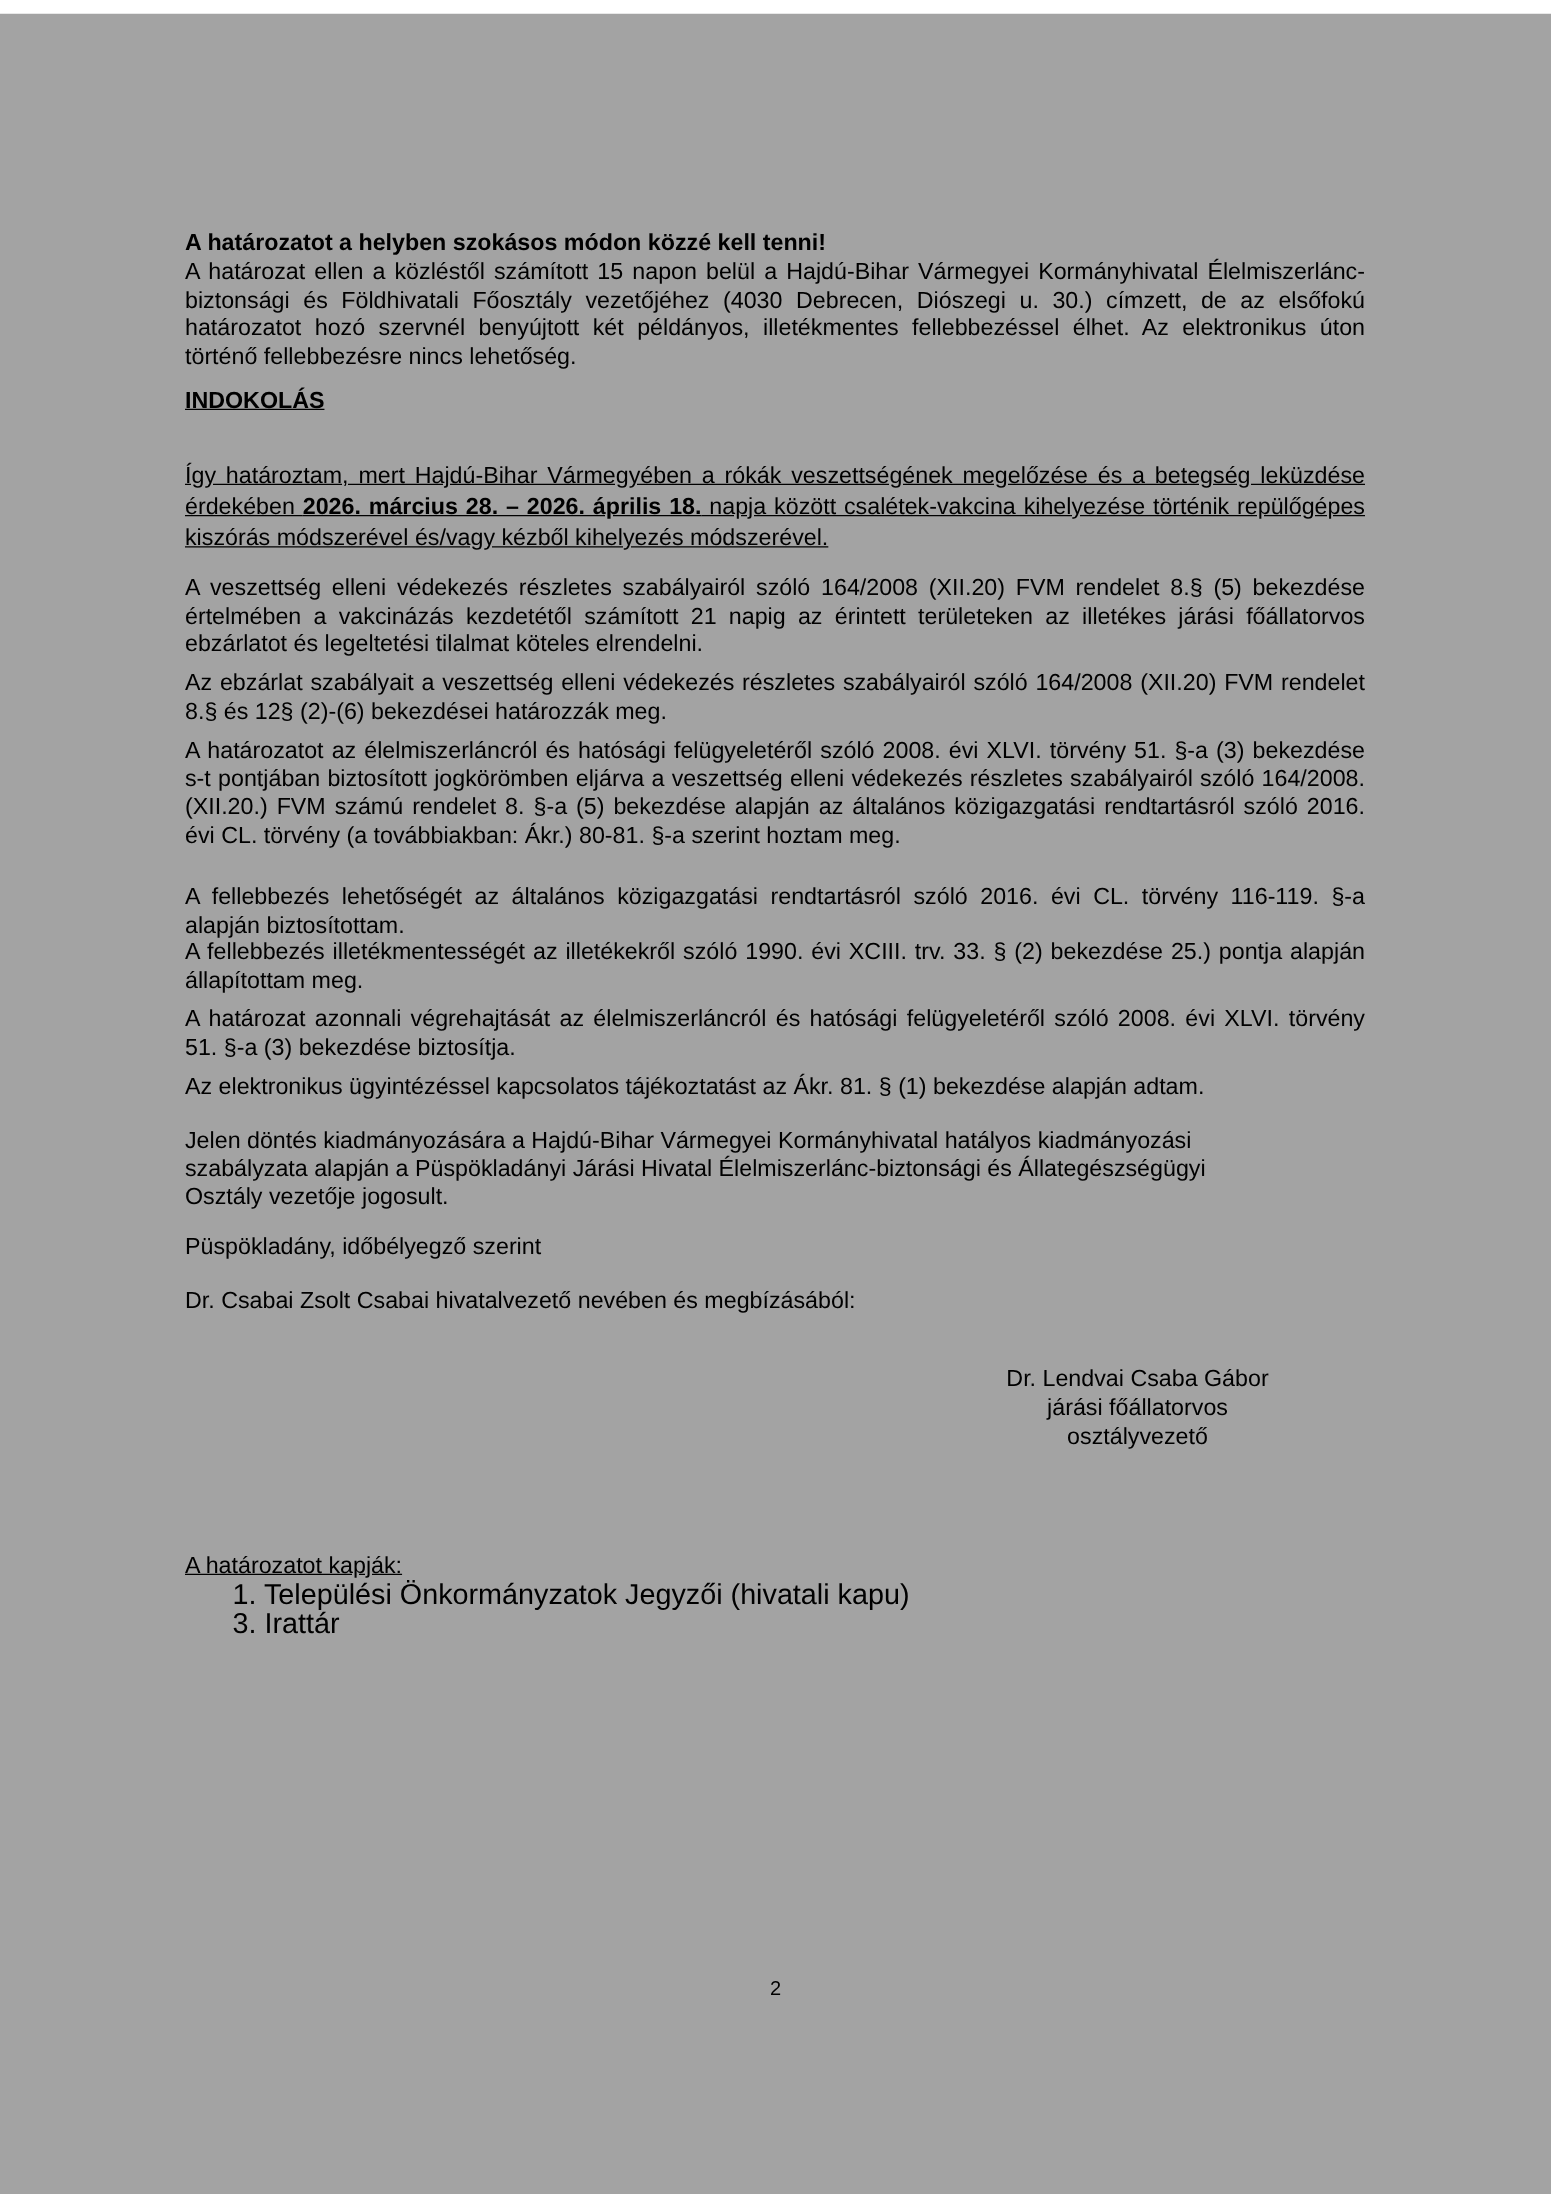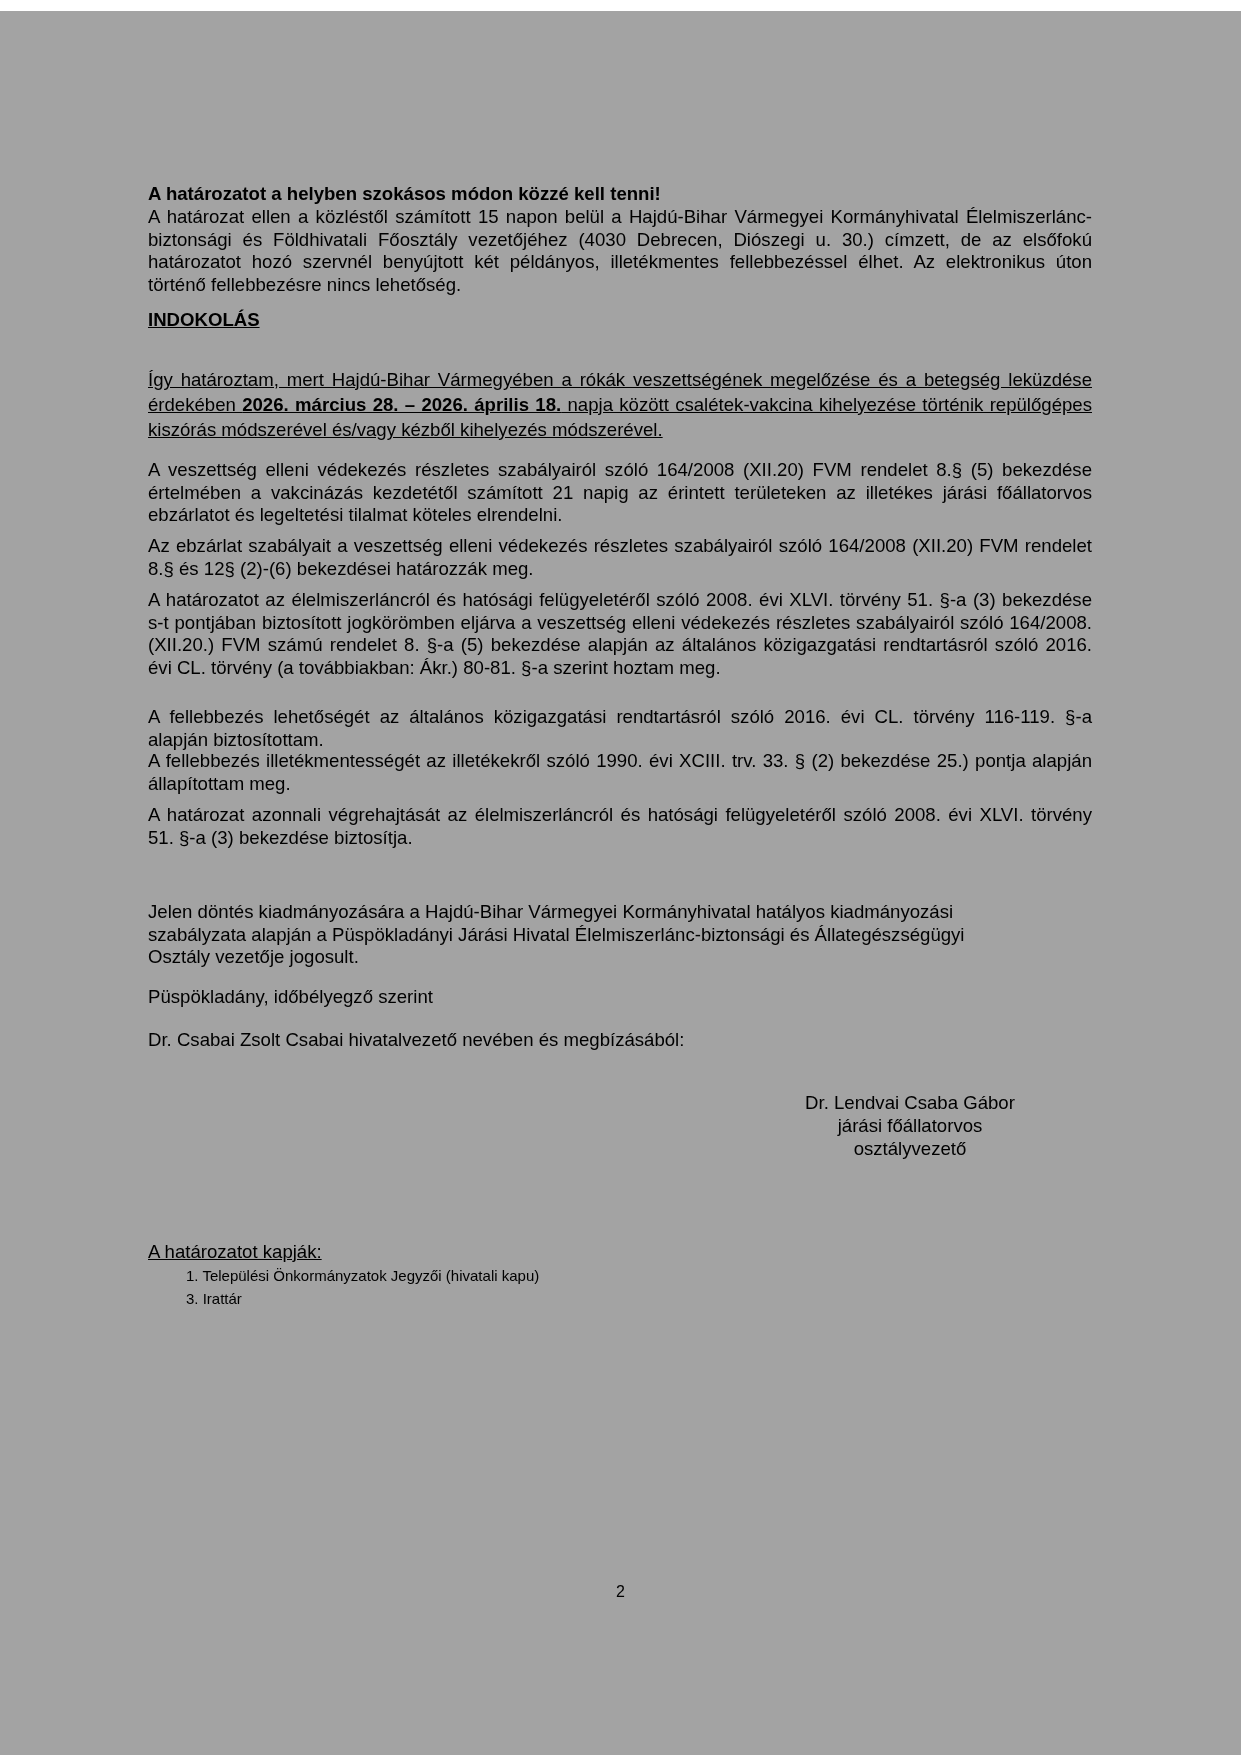--- a/index.html
+++ b/index.html
@@ -6,21 +6,21 @@
   body { width: 1241px; height: 1755px; position: relative; overflow: hidden;
          font-family: "Liberation Sans", sans-serif; color: #000; }
   .page { position: absolute; left: 0; top: 0; width: 1241px; height: 1755px; background: #a3a3a3; margin-top: 11px; }
   .blk { position: absolute; left: 148px; width: 944px; font-size: 18.6px; line-height: 22.6px; margin: 0; }
   .just { text-align: justify; text-align-last: left; }
   .bold { font-weight: bold; }
   .center { text-align: left; text-decoration: underline; }
   b { font-weight: bold; }
   .sig { position: absolute; left: 760px; width: 300px; text-align: center; font-size: 18.6px; line-height: 23px; }
   .recip-title { text-decoration: underline; }
-  .recip-list { position: absolute; left: 186px; font-size: 15px; line-height: 23px; margin: 0; padding: 0; list-style: none; }
+  .recip-list { position: absolute; left: 186px; font-size: 23px; line-height: 23px; margin: 0; padding: 0; list-style: none; }
   .pagenum { position: absolute; left: 0; width: 1241px; top: 1572px; text-align: center; font-size: 16px; }
 </style>
 </head>
 <body>
 
 <div class="page">
 
   <p class="blk bold" style="top:172px;">A határozatot a helyben szokásos módon közzé kell tenni!</p>
   <p class="blk just" style="top:195px;">A határozat ellen a közléstől számított 15 napon belül a Hajdú-Bihar Vármegyei Kormányhivatal Élelmiszerlánc-biztonsági és Földhivatali Főosztály vezetőjéhez (4030 Debrecen, Diószegi u. 30.) címzett, de az elsőfokú határozatot hozó szervnél benyújtott két példányos, illetékmentes fellebbezéssel élhet. Az elektronikus úton történő fellebbezésre nincs lehetőség.</p>
 
@@ -33,20 +33,21 @@
   <p class="blk just" style="top:524px;">Az ebzárlat szabályait a veszettség elleni védekezés részletes szabályairól szóló 164/2008 (XII.20) FVM rendelet 8.§ és 12§ (2)-(6) bekezdései határozzák meg.</p>
 
   <p class="blk just" style="top:578px;">A határozatot az élelmiszerláncról és hatósági felügyeletéről szóló 2008. évi XLVI. törvény 51. §-a (3) bekezdése s-t pontjában biztosított jogkörömben eljárva a veszettség elleni védekezés részletes szabályairól szóló 164/2008. (XII.20.) FVM számú rendelet 8. §-a (5) bekezdése alapján az általános közigazgatási rendtartásról szóló 2016. évi CL. törvény (a továbbiakban: Ákr.) 80-81. §-a szerint hoztam meg.</p>
 
   <p class="blk just" style="top:695px;">A fellebbezés lehetőségét az általános közigazgatási rendtartásról szóló 2016. évi CL. törvény 116-119. §-a alapján biztosítottam.</p>
 
   <p class="blk just" style="top:739px;">A fellebbezés illetékmentességét az illetékekről szóló 1990. évi XCIII. trv. 33. § (2) bekezdése 25.) pontja alapján állapítottam meg.</p>
 
   <p class="blk just" style="top:793px;">A határozat azonnali végrehajtását az élelmiszerláncról és hatósági felügyeletéről szóló 2008. évi XLVI. törvény 51. §-a (3) bekezdése biztosítja.</p>
 
+  <p class="blk just" style="top:847px;">Az elektronikus ügyintézéssel kapcsolatos tájékoztatást az Ákr. 81. § (1) bekezdése alapján adtam.</p>
 
   <p class="blk" style="top:975px;">Püspökladány, időbélyegző szerint</p>
 
   <p class="blk" style="top:890px; width:820px;">Jelen döntés kiadmányozására a Hajdú-Bihar Vármegyei Kormányhivatal hatályos kiadmányozási szabályzata alapján a Püspökladányi Járási Hivatal Élelmiszerlánc-biztonsági és Állategészségügyi Osztály vezetője jogosult.</p>
 
   <p class="blk" style="top:1018px;">Dr. Csabai Zsolt Csabai hivatalvezető nevében és megbízásából:</p>
 
   <div class="sig" style="top:1080px;">
     <div>Dr. Lendvai Csaba Gábor</div>
     <div>járási főállatorvos</div>

